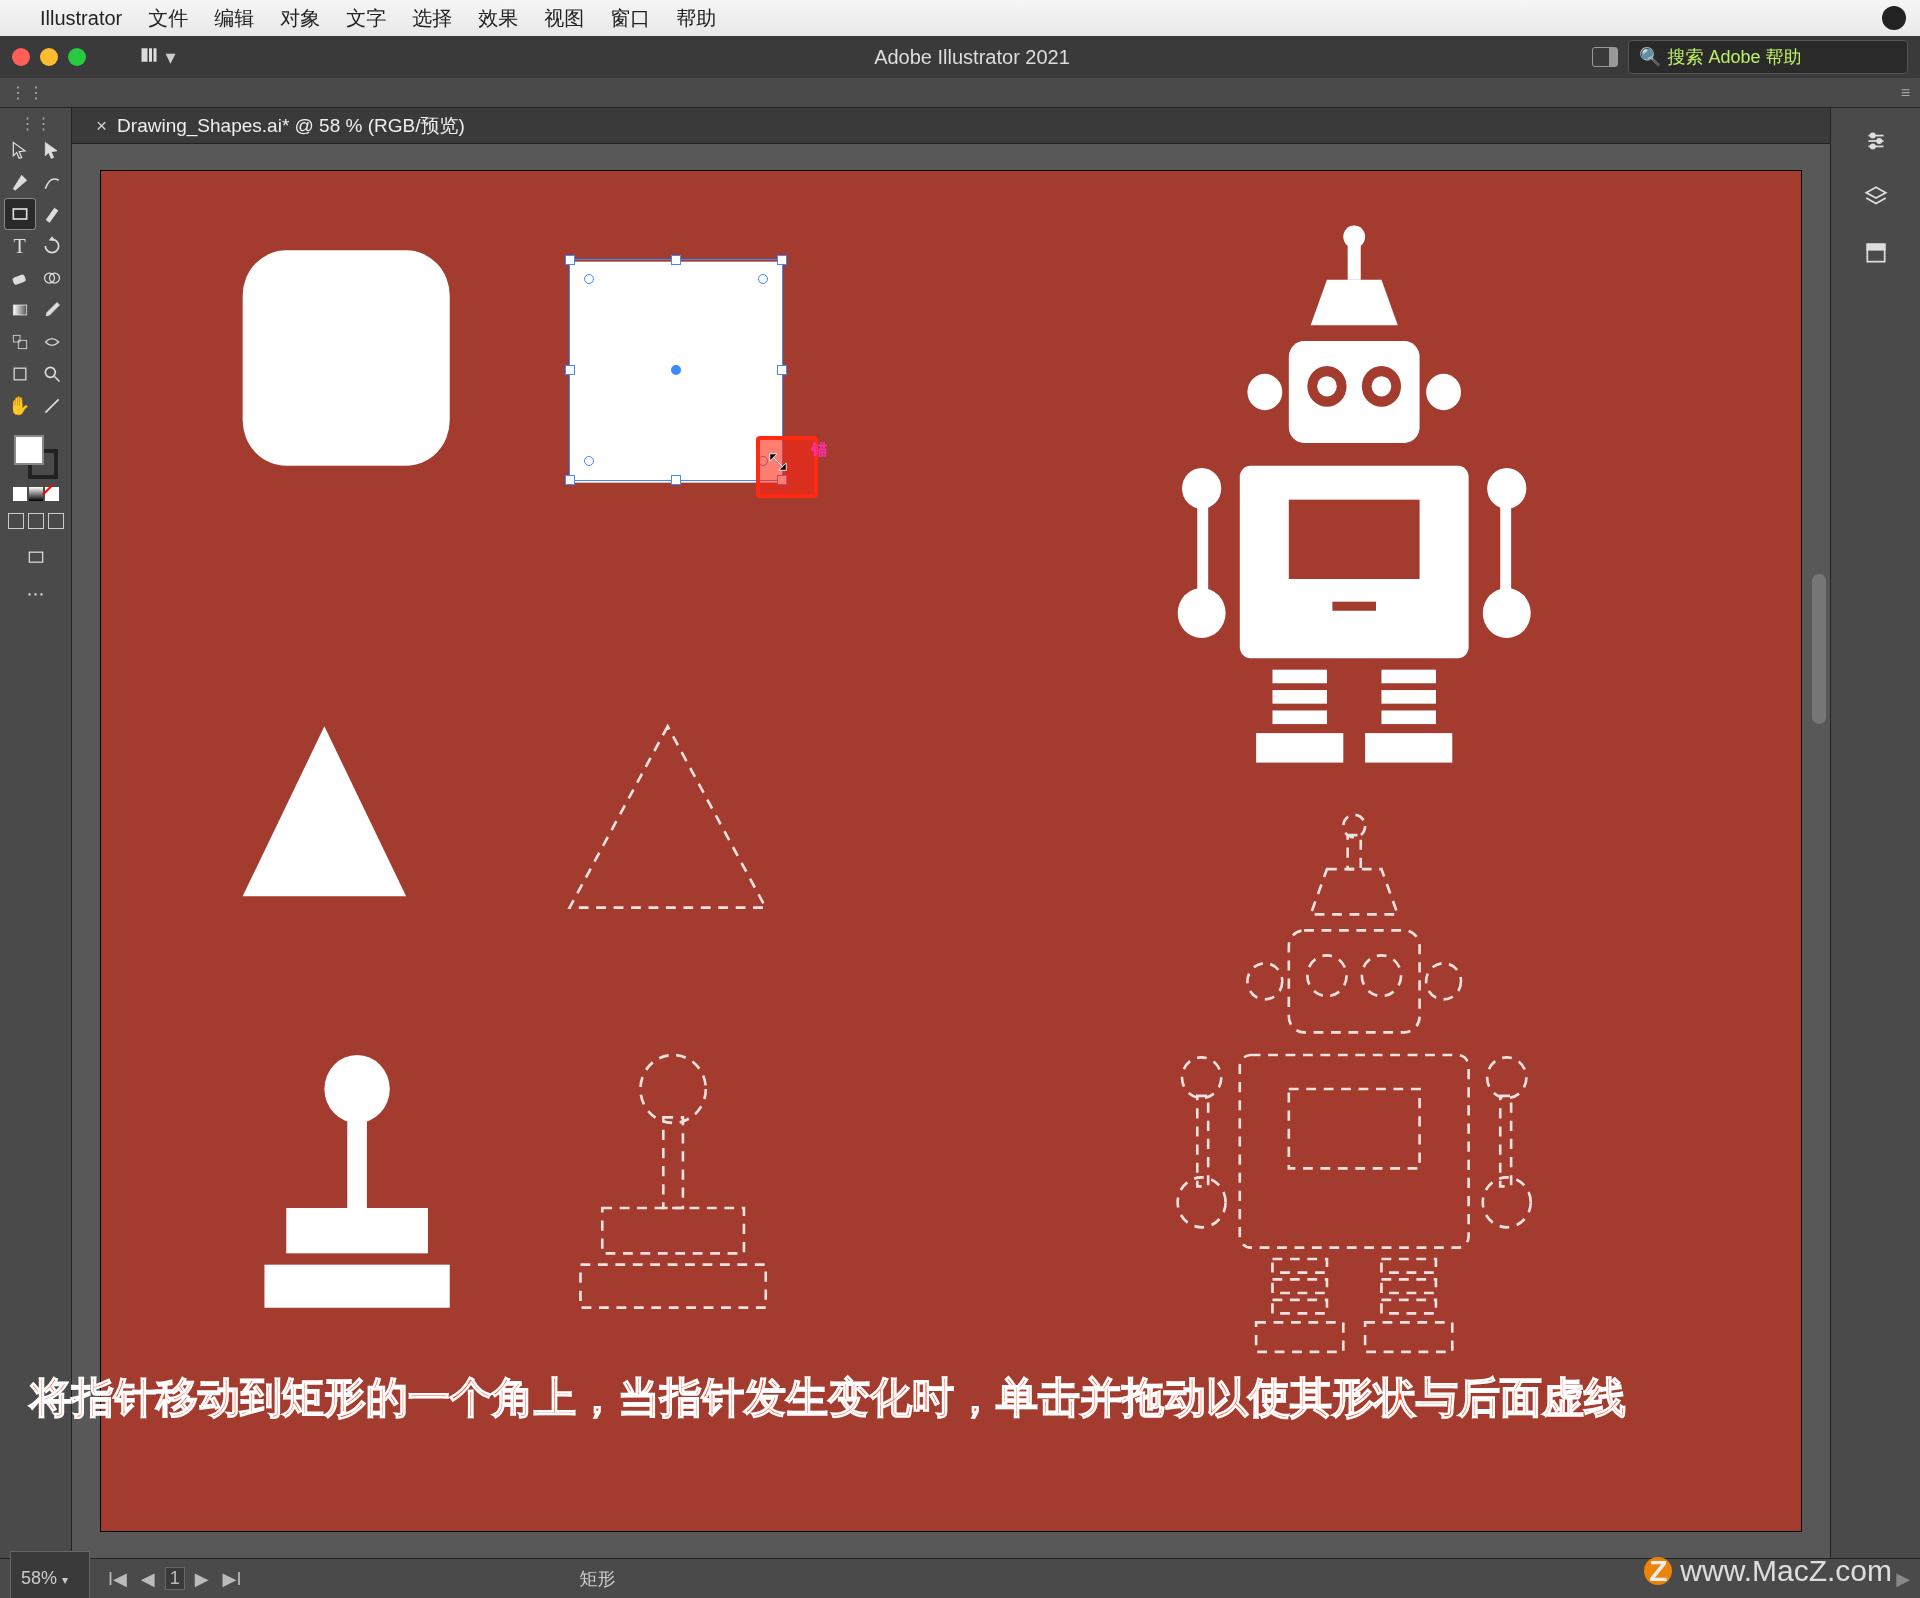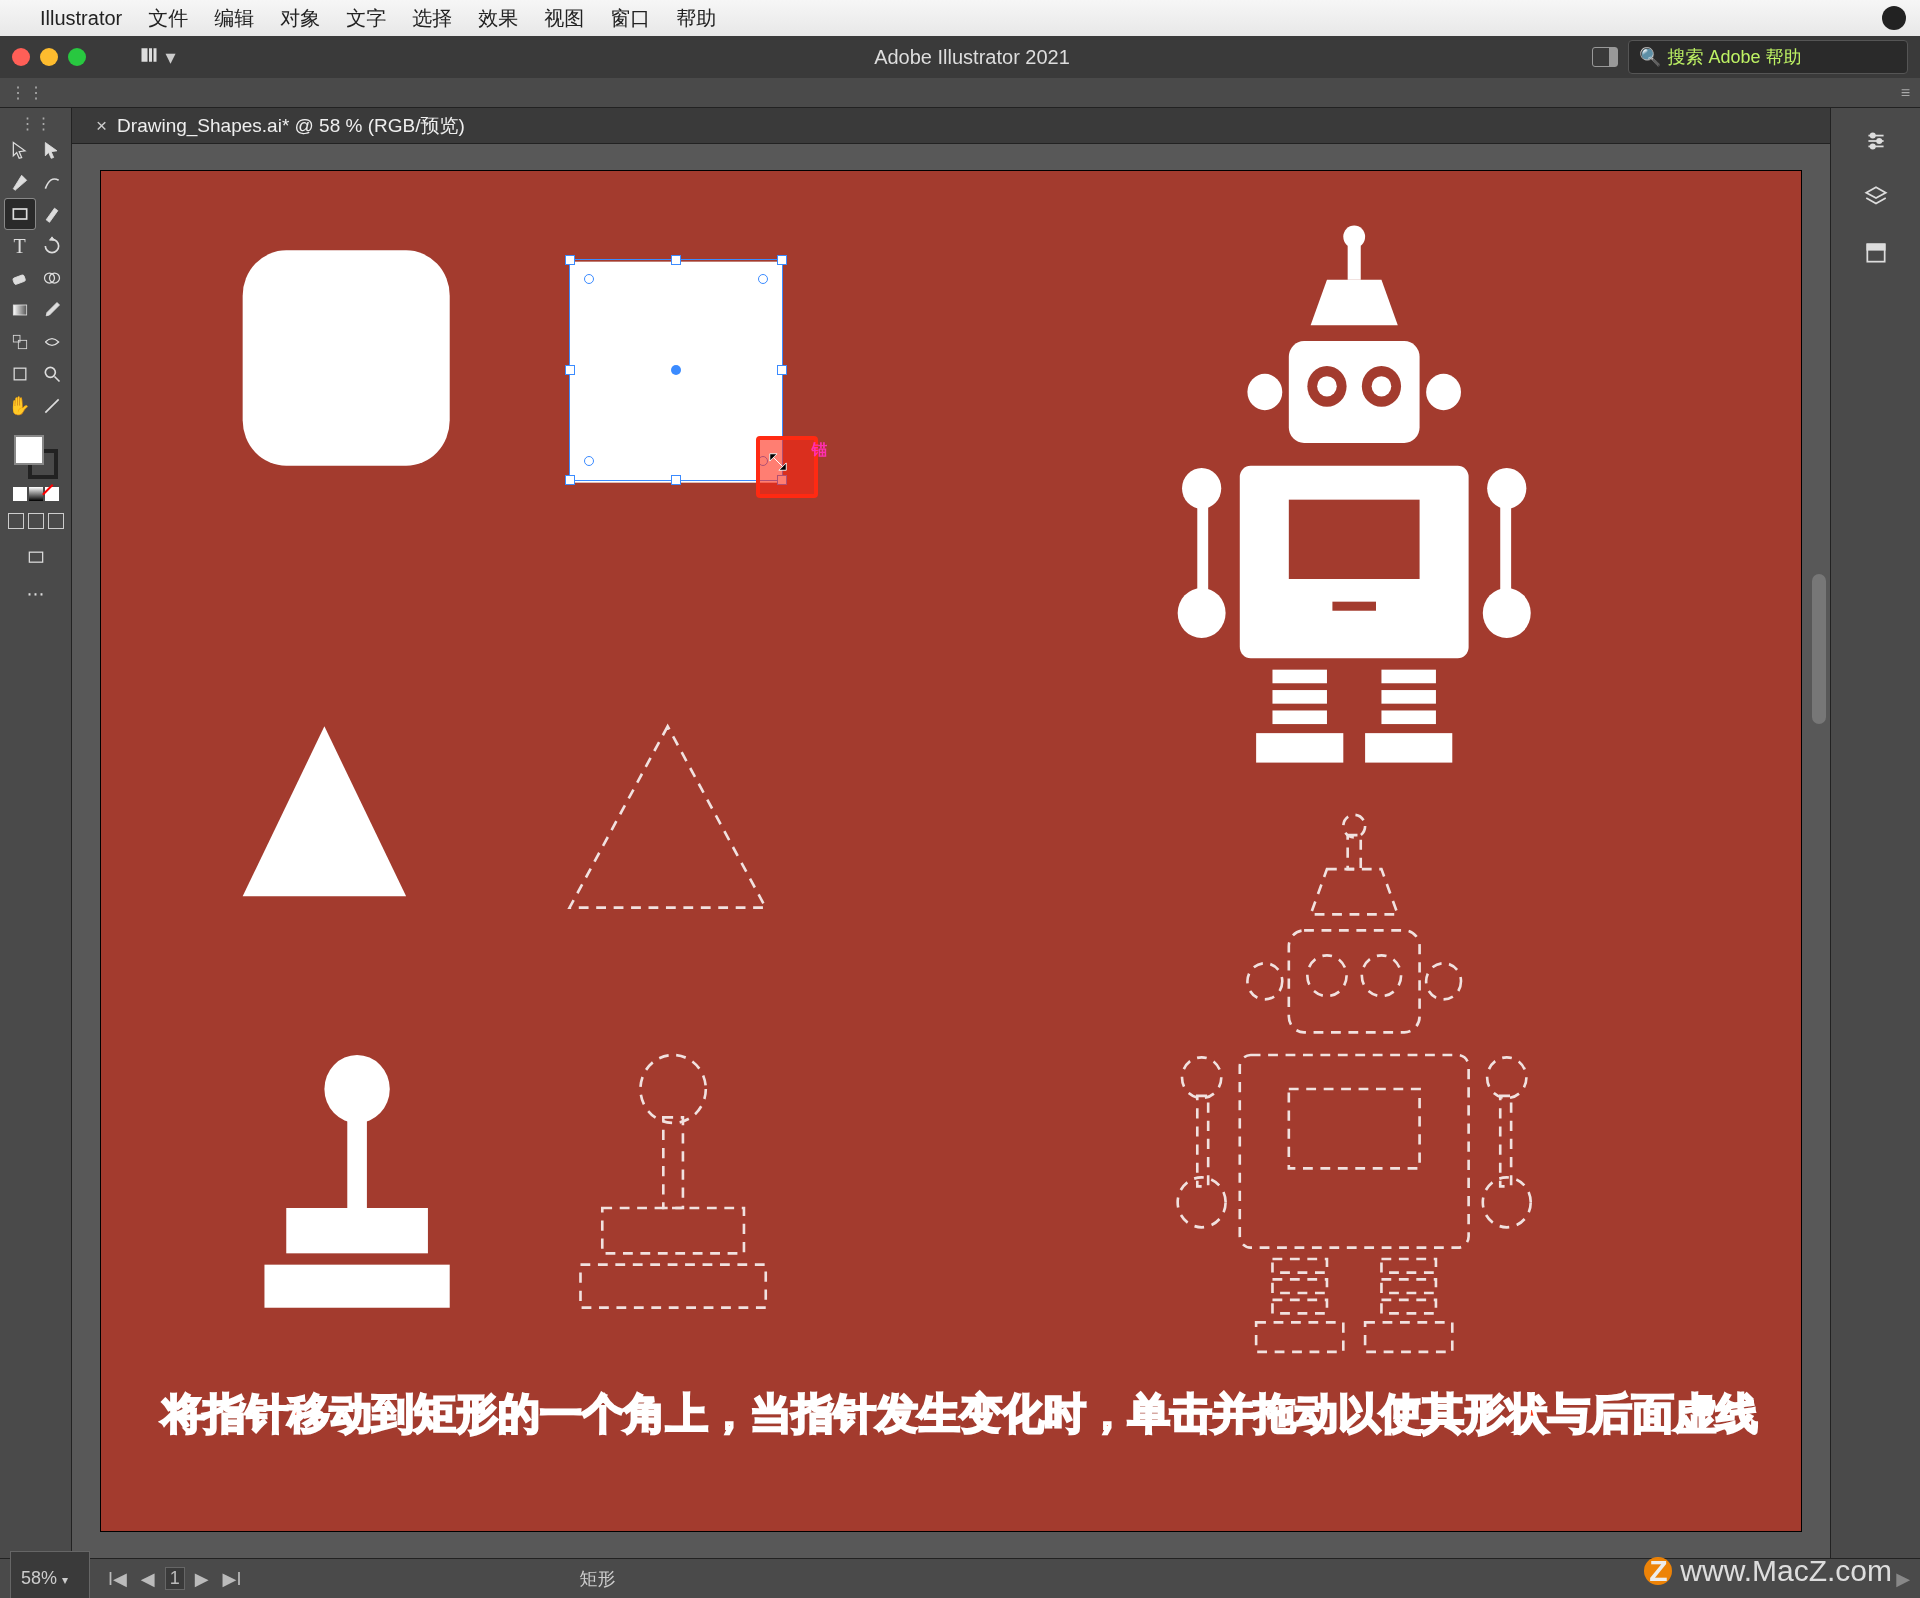--- a/index.html
+++ b/index.html
@@ -74,21 +74,21 @@
 
 
 .status-bar-outer { position:absolute; left:0; right:0; bottom:0; height:40px; background:#4a4a4a; border-top:1px solid #222; display:flex; align-items:center; padding:0 10px; gap:14px; color:#ccc; font-size:18px; }
 .zoom-field { background:#3a3a3a; border:1px solid #666; padding:16px 10px; min-width:80px; }
 .nav-btns { display:flex; gap:6px; align-items:center; }
 .nav-btns span { color:#bbb; padding:0 4px; cursor:pointer; }
 .artb-field { background:#3a3a3a; border:1px solid #666; padding:2px 14px; }
 .sel-label { margin-left: 320px; }
 
 
-.tutorial-text { position:absolute; left:0; right:0; top: 1370px; text-align:center; font-size:42px; font-weight:700; line-height:1.35; color:#ff3a1a; -webkit-text-stroke: 2.5px #fff; pointer-events:none; padding: 0 30px; margin-top: 16px; }
+.tutorial-text { position:absolute; left:0; right:0; top: 1370px; text-align:left; font-size:42px; font-weight:400; line-height:1.35; color:#ff3a1a; -webkit-text-stroke: 2.5px #fff; pointer-events:none; padding: 0 30px; }
 .watermark { position:absolute; right:28px; bottom:10px; color:#eee; font-size:30px; opacity:.9; display:flex; align-items:center; gap:8px; }
 .watermark .badge { width:28px;height:28px;border-radius:50%;background:#ff8a00;color:#fff;display:flex;align-items:center;justify-content:center;font-weight:700; }
 
 
 .vscroll { position:absolute; right:4px; top:430px; width:14px; height:150px; background:#777; border-radius:7px; }
 </style>
 </head>
 <body>
 
 <div class="macos-menubar">

